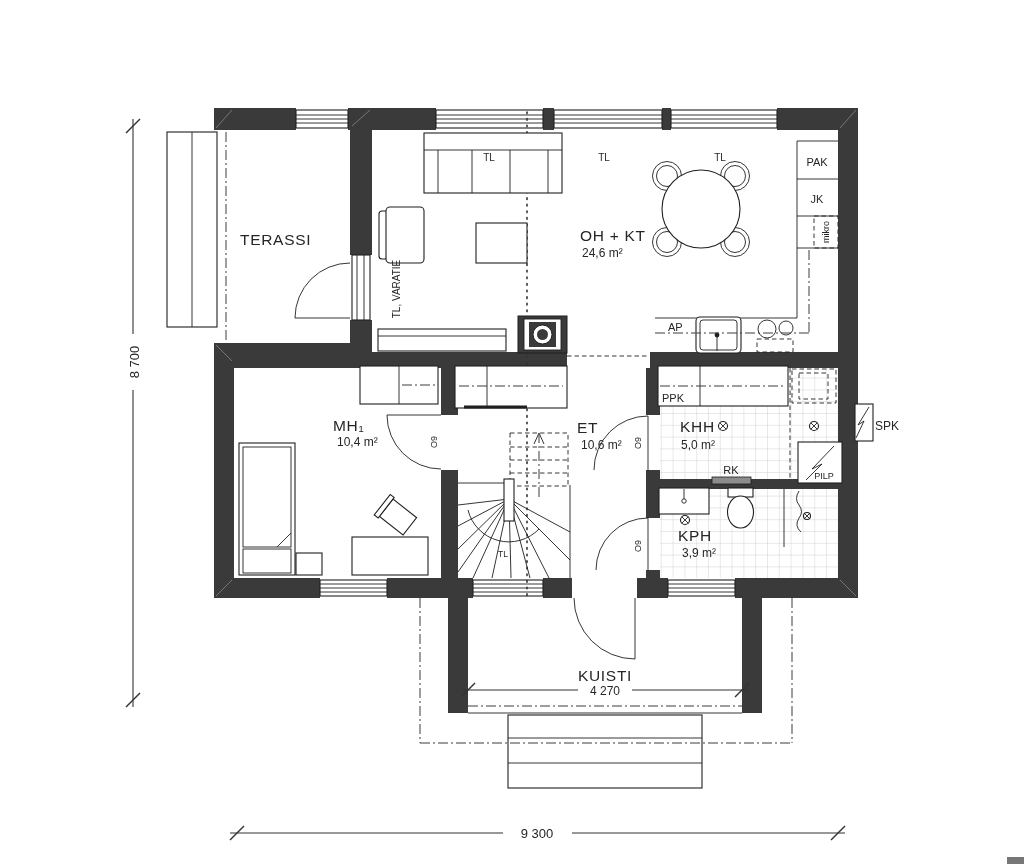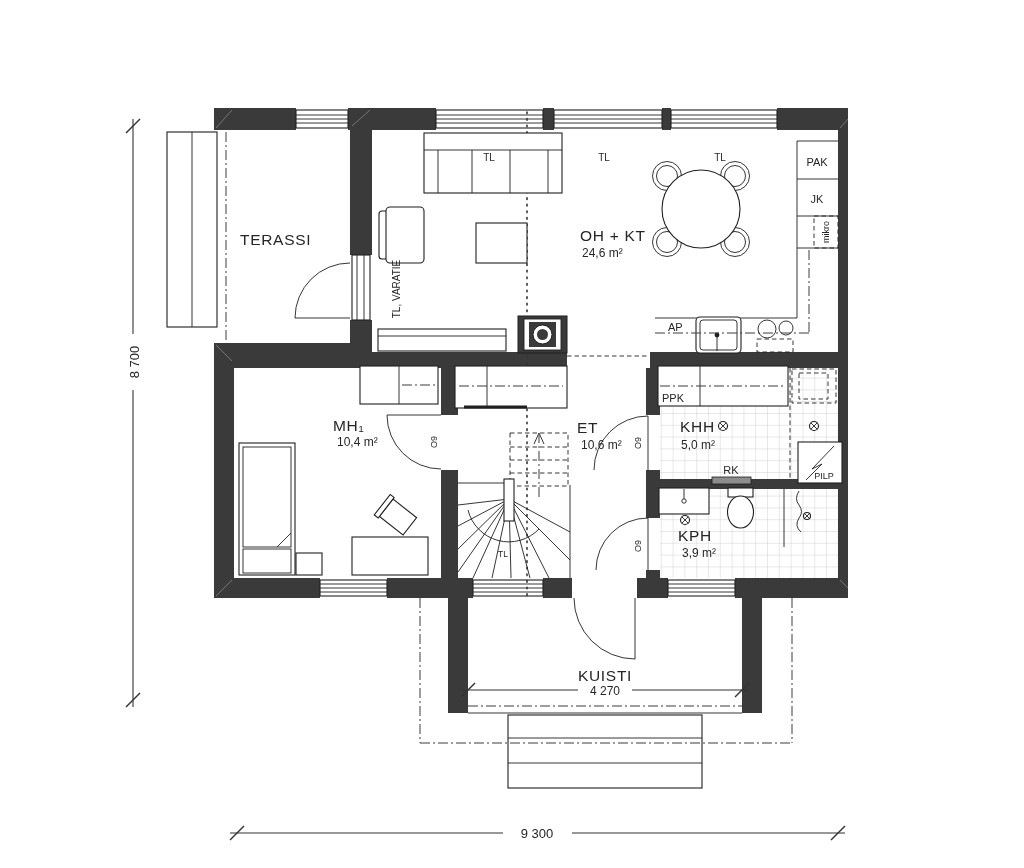--- a/index.html
+++ b/index.html
@@ -1,20 +1,20 @@
 <!DOCTYPE html>
 <html style="--wall: #3a3a3a; --line: #1f1f1f; --joint: #777777; --tile: #c7c7c7; --dim: #333333; --background: #ffffff;"><head>
 <meta charset="utf-8">
 <style>
   :root{
     --wall:#3a3a3a; --line:#1f1f1f; --joint:#777777; --tile:#c7c7c7;
     --dim:#333333; --background:#ffffff;
   }
   html,body{margin:0;padding:0;background:var(--background);}
-  .page{width:848px;height:868px;position:relative;background:var(--background);overflow:hidden;}
+  .page{width:1024px;height:868px;position:relative;background:var(--background);overflow:hidden;}
   svg{display:block;}
   svg text{font-family:"Liberation Sans","DejaVu Sans",sans-serif;fill:#262626;}
   .wall{fill:var(--wall);stroke:none;}
   .whitebox{fill:#ffffff;stroke:var(--line);stroke-width:1.1;}
   .nofill{fill:none;stroke:var(--line);stroke-width:1.1;}
   .thin{fill:none;stroke:var(--line);stroke-width:0.9;}
   .dash{stroke-dasharray:4.5 3;}
   .dashdot{fill:none;stroke:#3c3c3c;stroke-width:1;stroke-dasharray:10 3 2 3;}
   .dots{fill:none;stroke:#333;stroke-width:1.6;stroke-dasharray:1.6 5;stroke-linecap:round;}
   .joint{stroke:var(--joint);stroke-width:1;}

